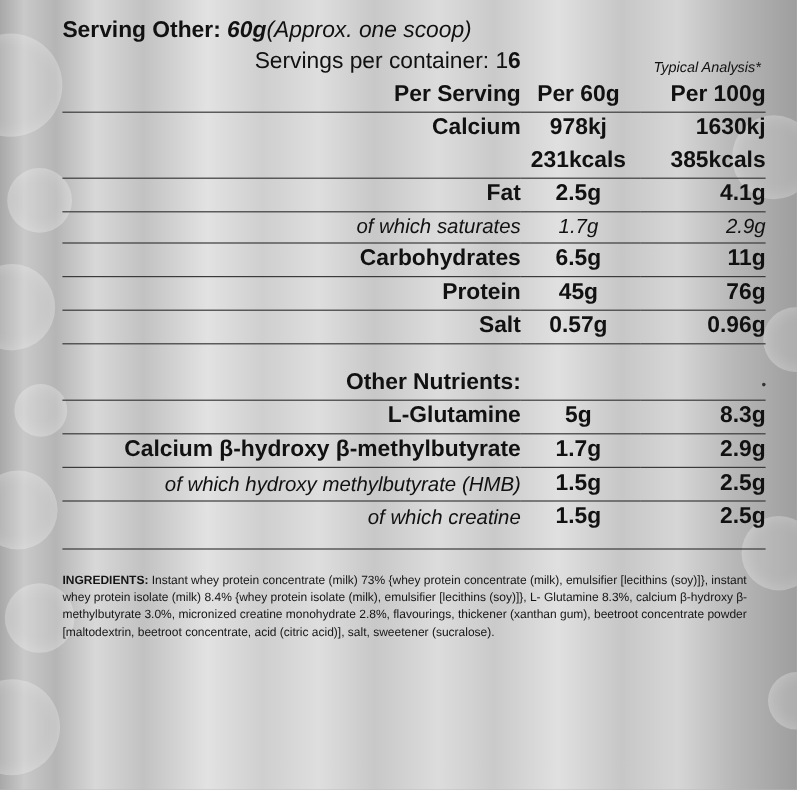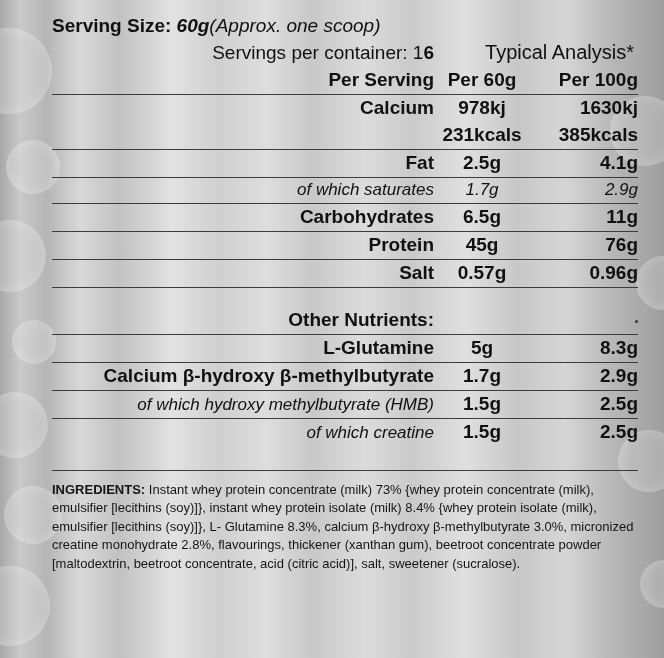--- a/index.html
+++ b/index.html
@@ -80,34 +80,35 @@
   .serving-line {
     font-size: 19px;
     color: #111;
     padding: 1px 0 2px 0;
   }
   .serving-line .b { font-weight: bold; }
   .serving-line .i { font-style: italic; margin-top: 24px; }
   .serving-line .bi { font-weight: bold; font-style: italic; }
 
   .typical {
-    font-size: 20px;
+    font-style: italic;
+    font-size: 12px;
     text-align: right;
     color: #111;
   }
 
   .spacer-row td { height: 14px; border: none; }
 
   .ingredients {
-    margin-top: 24px;
-    font-size: 13px;
+    margin-top: 12px;
+    font-size: 10px;
     line-height: 1.42;
     color: #151515;
     border-top: 1px solid #3b3b3b;
-    padding-top: 10px;
+    padding-top: 20px;
   }
   .ingredients b { font-weight: bold; }
   .dot-mark {
     display: inline-block;
     width: 3px;
     height: 3px;
     background: #333;
     border-radius: 50%;
     vertical-align: middle;
   }
@@ -127,21 +128,21 @@
     <span style="left:-30px; top:566px; width:80px; height:80px;"></span>
     <span style="left:610px; top:96px; width:70px; height:70px;"></span>
     <span style="left:636px; top:256px; width:54px; height:54px;"></span>
     <span style="left:618px; top:430px; width:62px; height:62px;"></span>
     <span style="left:640px; top:560px; width:48px; height:48px;"></span>
   </div>
 
   <div class="content">
 
     <div class="serving-line">
-      <span class="b">Serving Size: </span><span class="bi">60g</span><span class="i">(Approx. one scoop)</span>
+      <span class="b">Serving Other: </span><span class="bi">60g</span><span class="i">(Approx. one scoop)</span>
     </div>
 
     <table class="nutri">
       <tbody>
         <tr>
           <td class="col-label">
             <span class="serving-line" style="padding:0">
               <span>Servings per container: 1</span><span class="b">6</span>
             </span>
           </td>

